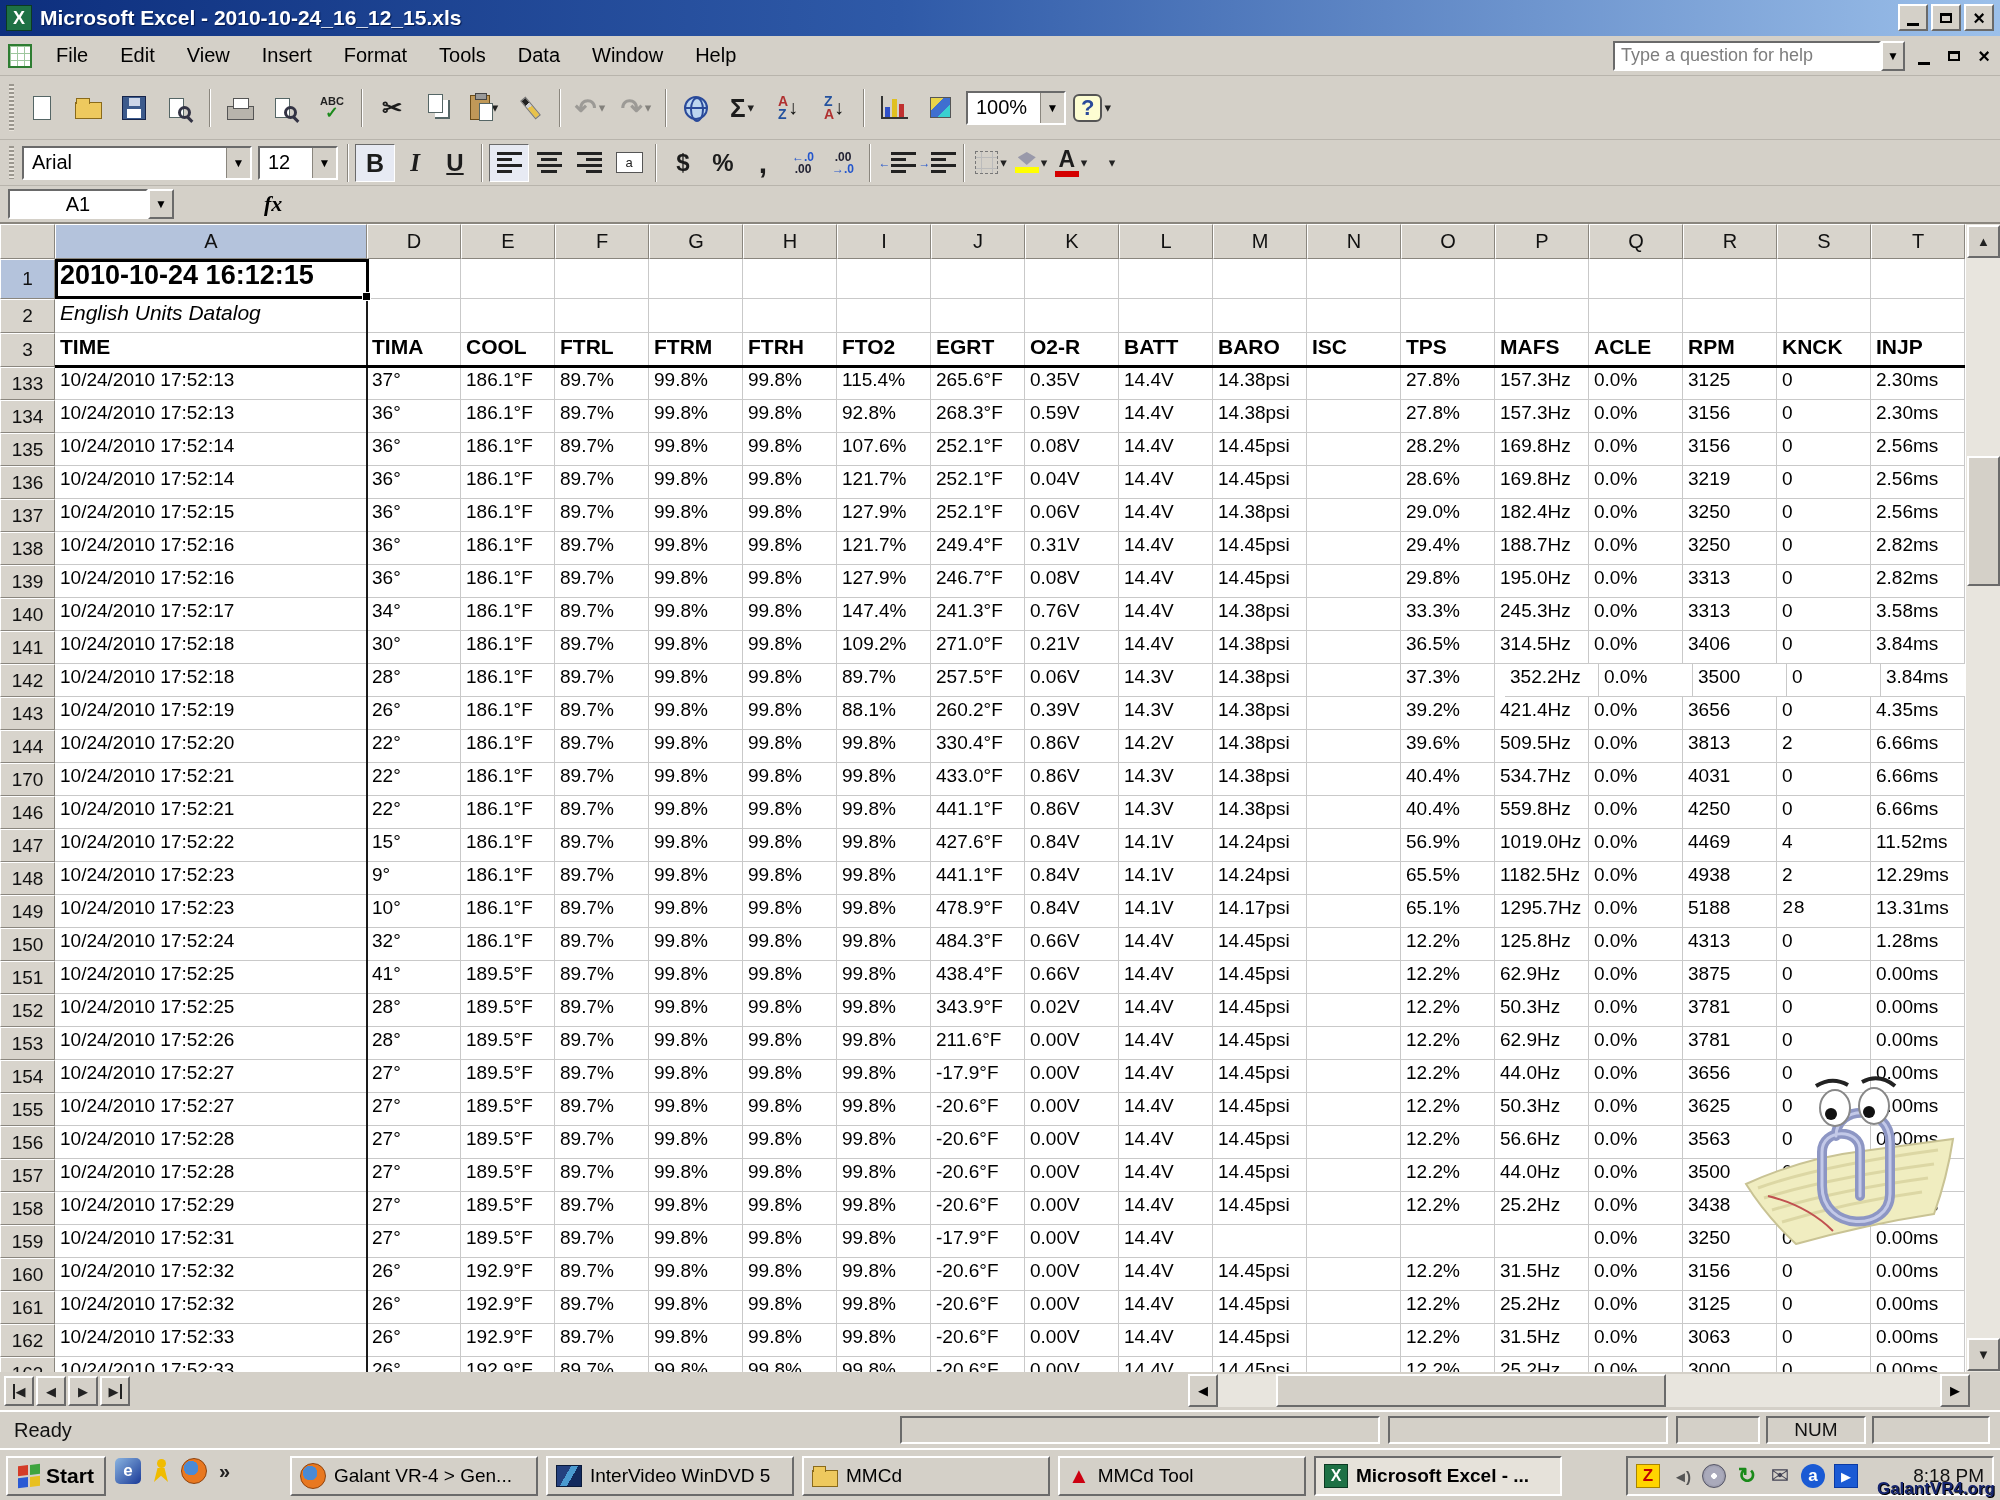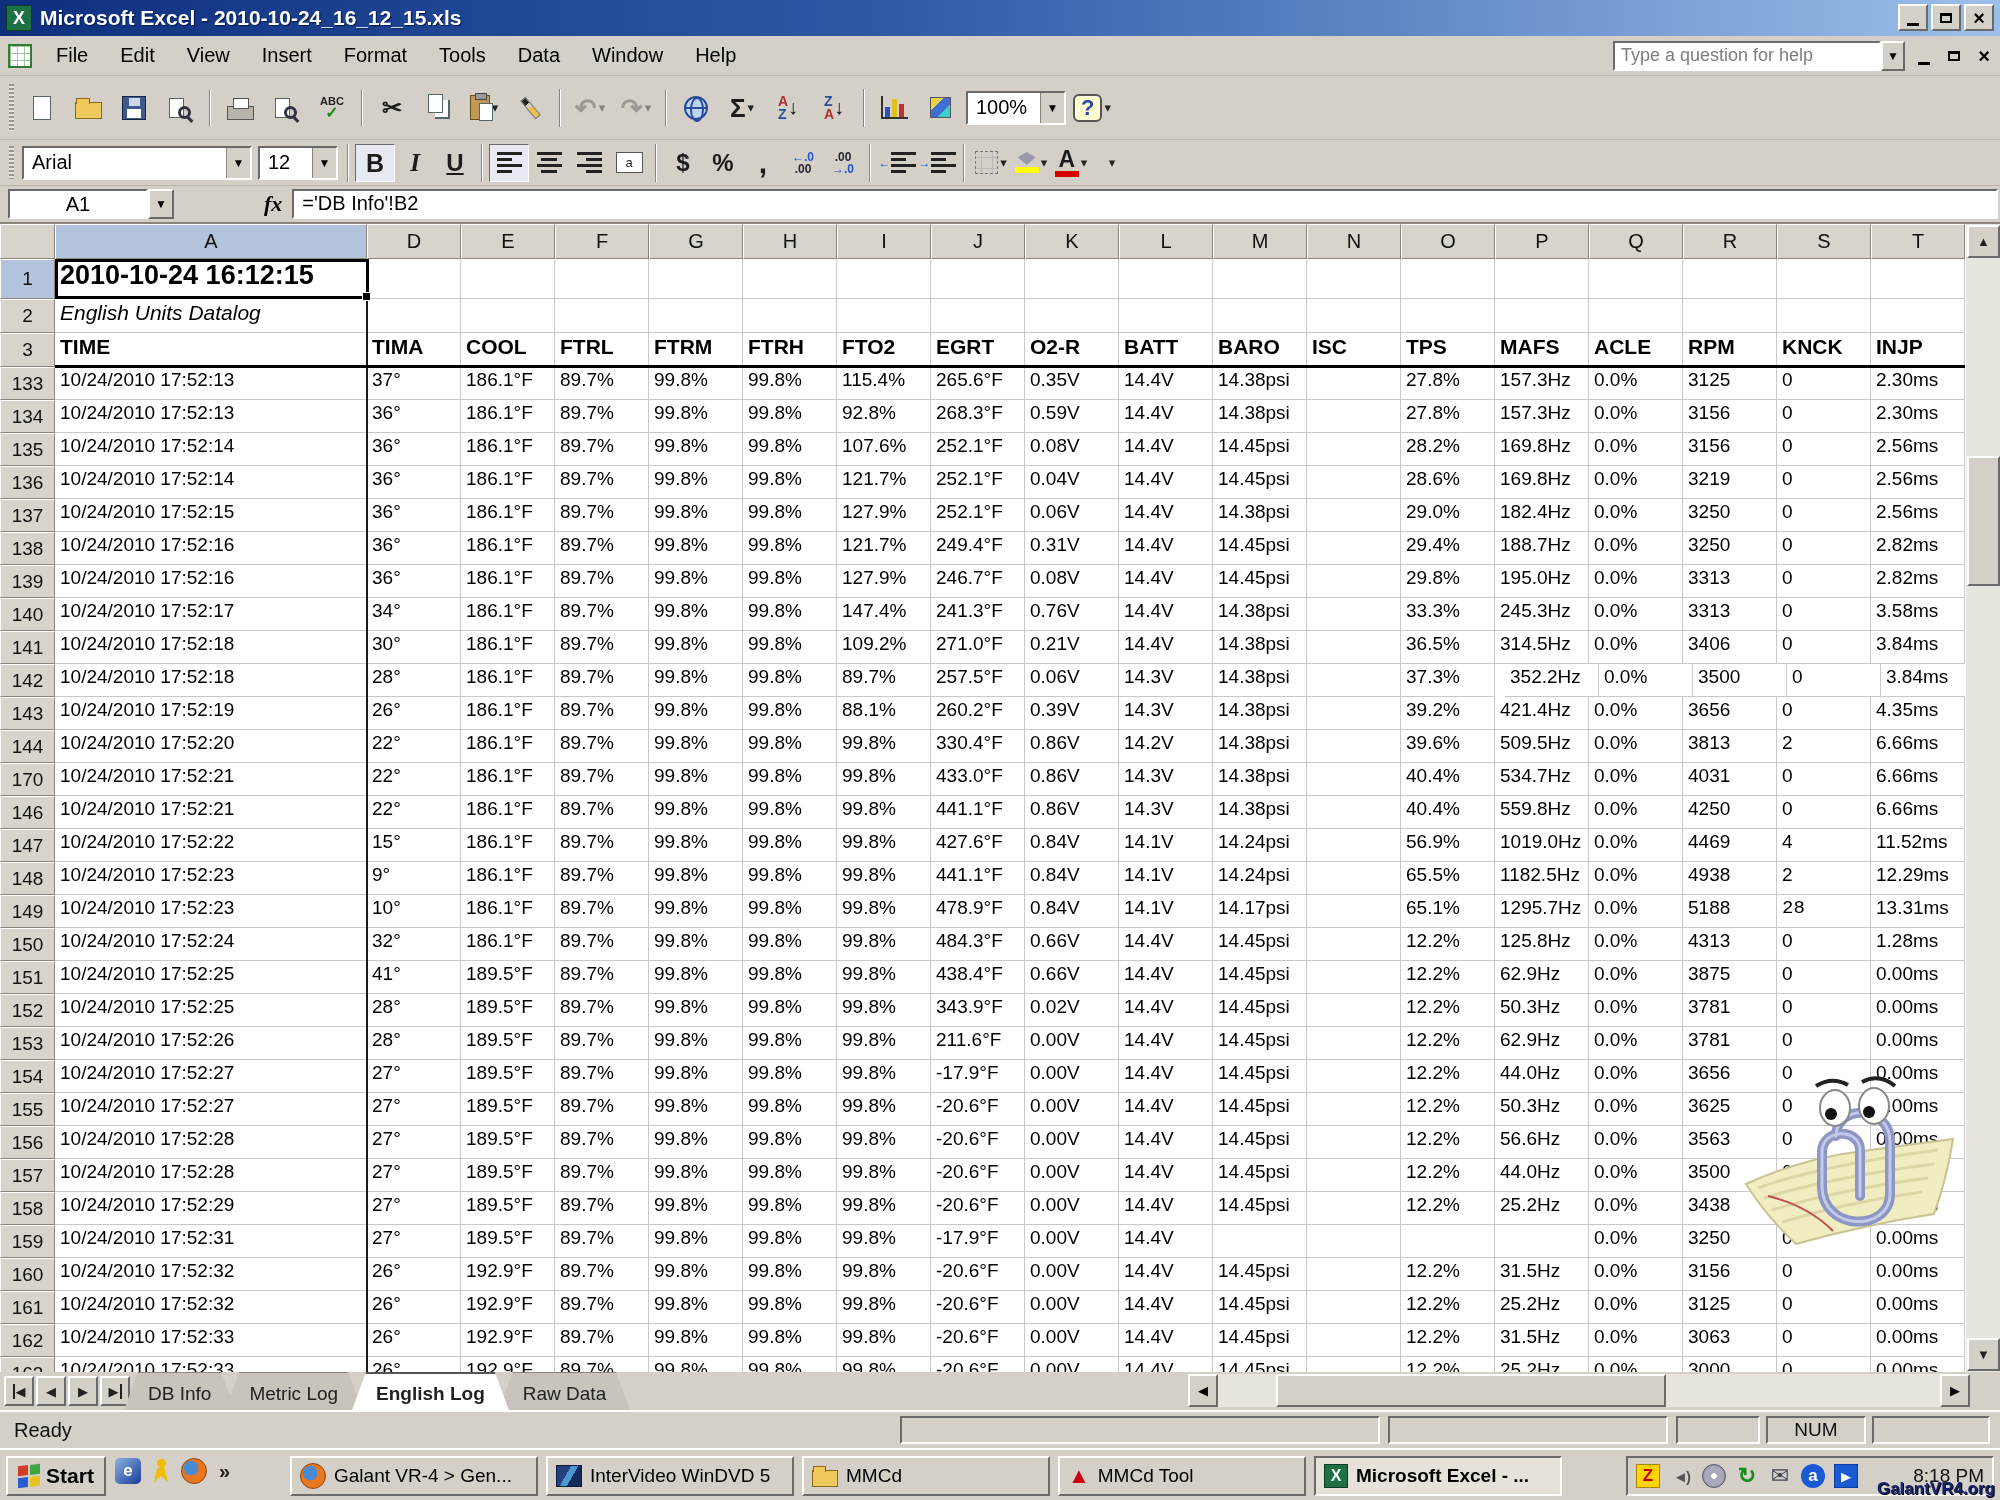--- a/index.html
+++ b/index.html
@@ -509,21 +509,20 @@
           <span class="ic"></span>
           <span class="dd">▾</span>
         </div>
       </div>
     </div>
 
   <div id="fbar">
     <div id="namebox">A1</div>
     <div id="name-dd">▼</div>
     <span id="fx">fx</span>
-    <div id="formula-text">='DB Info'!B2</div>
   </div>
 
   <div id="grid">
     <div id="colheads">
         <div class="corner" style="width: 55px;"></div>
         <div class="chead sel" style="width: 312px;">A</div>
         <div class="chead" style="width: 94px;">D</div>
         <div class="chead" style="width: 94px;">E</div>
         <div class="chead" style="width: 94px;">F</div>
         <div class="chead" style="width: 94px;">G</div>
@@ -1272,26 +1271,20 @@
     <div id="tabnav">
       <span class="tnav">
           <span class="bar-l">◀</span>
         </span>
       <span class="tnav">◀</span>
       <span class="tnav">▶</span>
       <span class="tnav">
           <span class="bar-r">▶</span>
         </span>
     </div>
-    <div id="tabs">
-        <div class="tab">DB Info</div>
-        <div class="tab">Metric Log</div>
-        <div class="tab active">English Log</div>
-        <div class="tab">Raw Data</div>
-      </div>
   </div>
   <div id="hscroll">
     <div class="hbtn" style="left:0;">◀</div>
     <div id="hthumb"></div>
     <div class="hbtn" style="right:0;">▶</div>
   </div>
 
   <div id="statusbar">
     <span id="status-ready">Ready</span>
     <span class="spanel" style="left:900px;width:480px;"></span>

